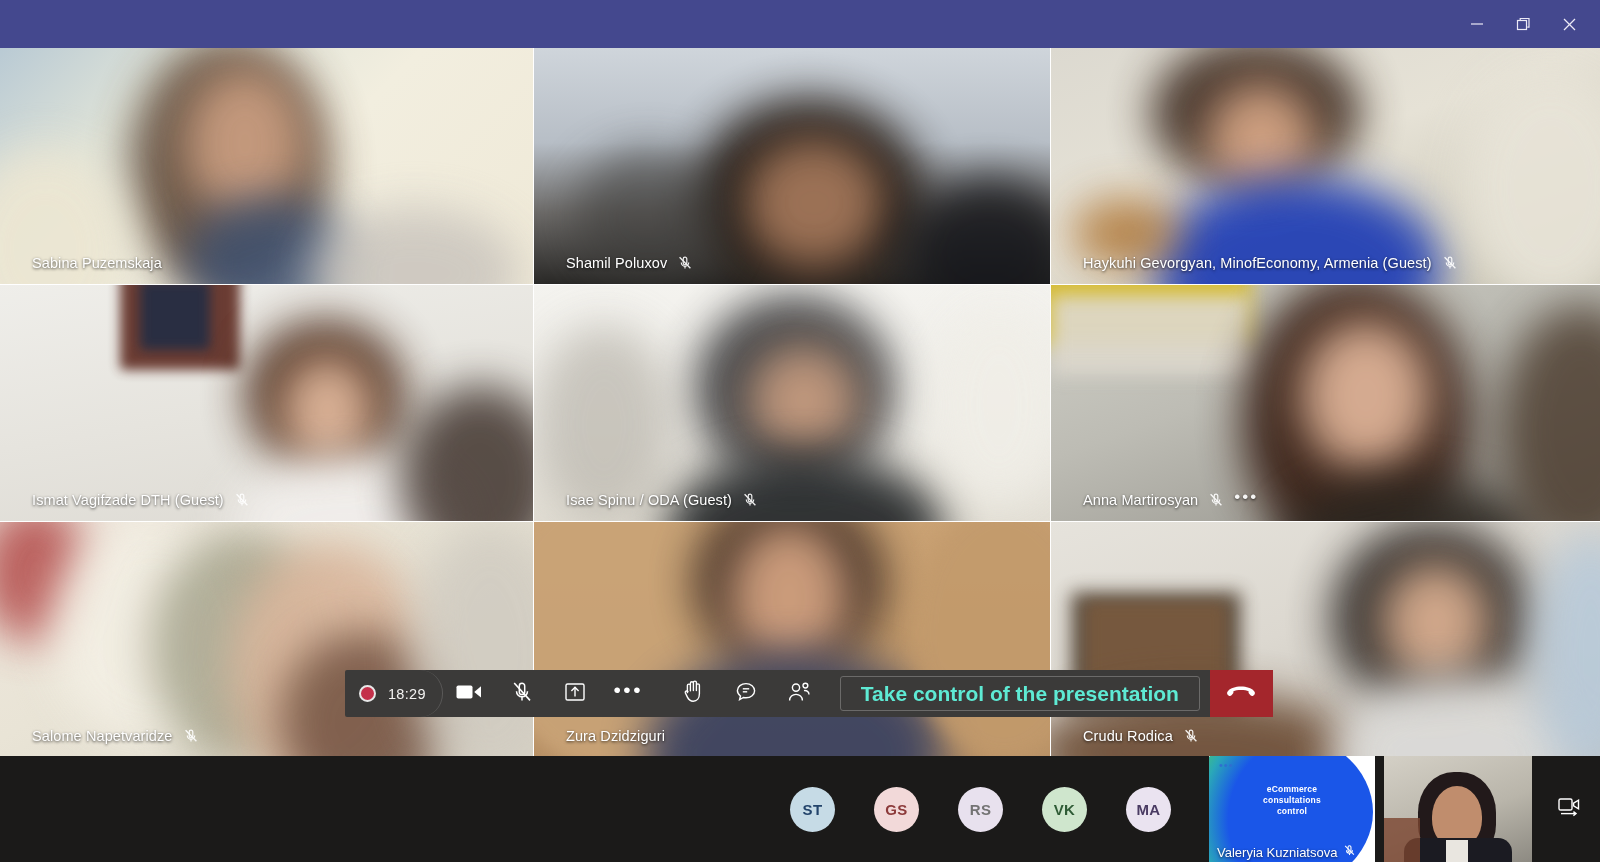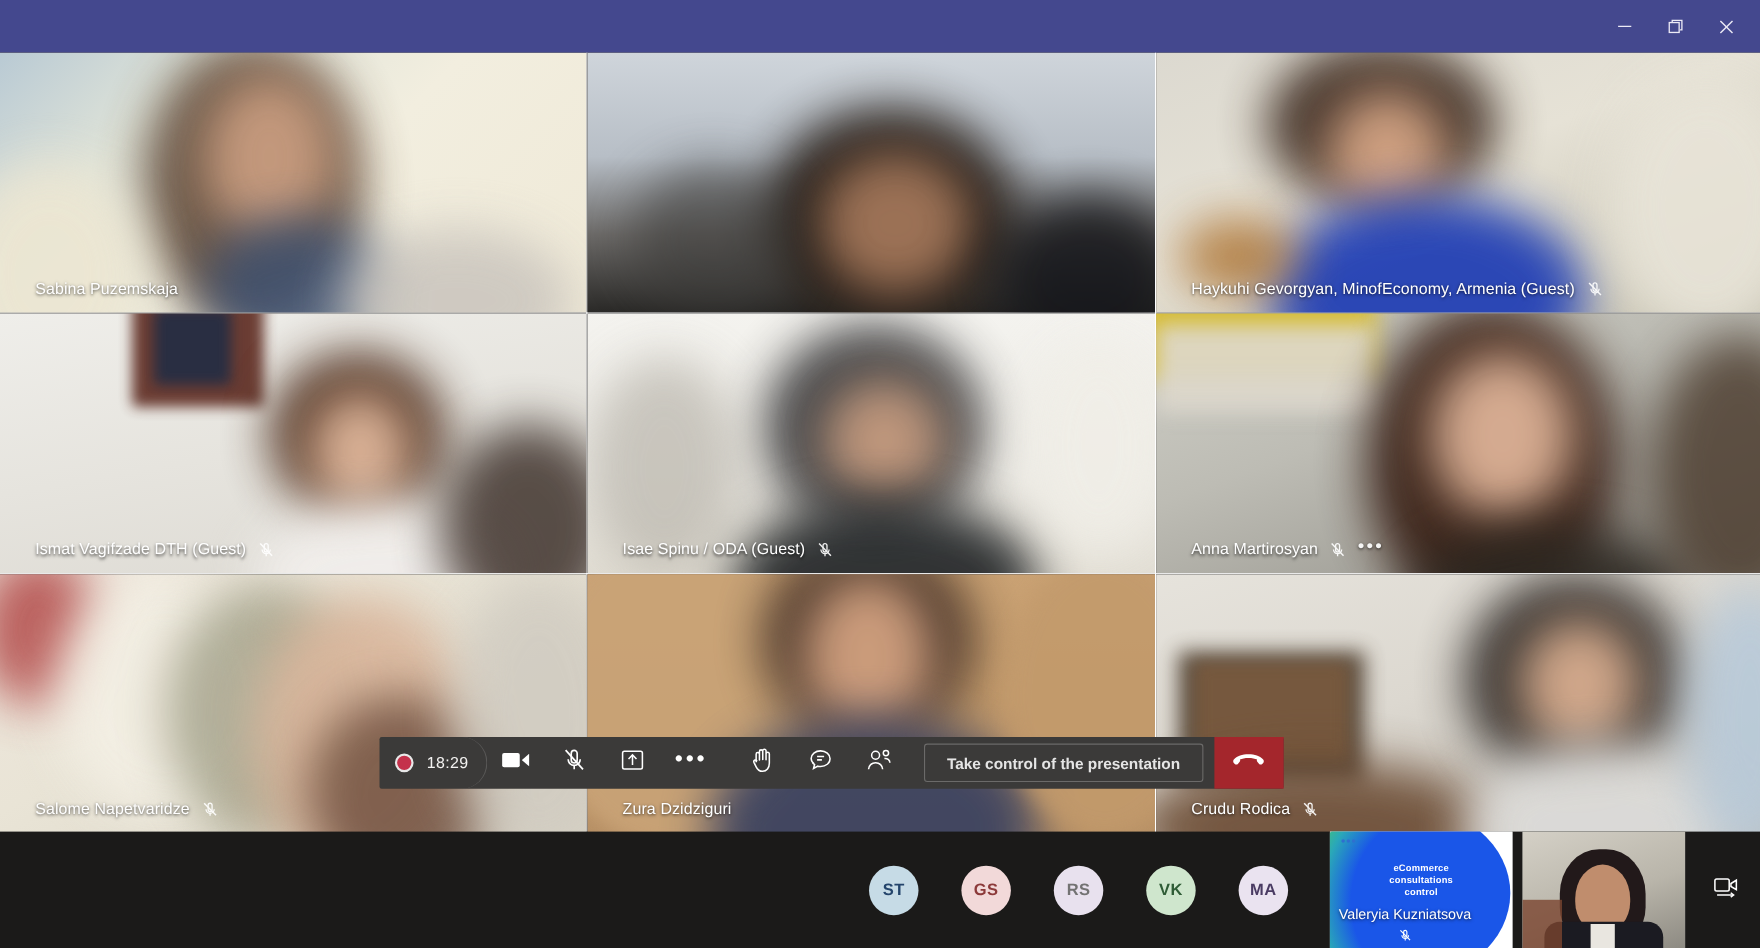--- a/index.html
+++ b/index.html
@@ -82,21 +82,21 @@
     color: #ffffff;
   }
   .cb-dots { font-size: 21px; letter-spacing: 2.5px; line-height: 10px; padding-bottom: 8px; }
   .cb-sep { width: 12px; }
   .cb-take {
     display: flex; align-items: center; justify-content: center;
     margin: 6px 10px 6px 14px;
     padding: 0 20px;
     border: 1px solid #6b6a69;
     border-radius: 3px;
-    font-size: 14px; font-weight: bold; color: #e5e5e5;
+    font-size: 21px; font-weight: bold; color: #5eead4;
     background: #3b3a39;
     white-space: nowrap;
   }
   .cb-hangup {
     width: 63px; display: flex; align-items: center; justify-content: center;
     background: #a4262c;
   }
 
   
   .filmstrip {
@@ -117,21 +117,20 @@
     position: absolute; top: 0; height: 106px; overflow: hidden;
   }
   .strip-slide { left: 1209px; width: 166px; background: #fff; }
   .strip-cam   { left: 1384px; width: 148px; background: #8c8c86; }
   .strip-name {
     position: absolute; left: 8px; bottom: 2px;
     display: flex; align-items: center; gap: 6px;
     color: #fff; font-size: 13px;
     text-shadow: 0 1px 3px rgba(0,0,0,.7);
     white-space: nowrap;
-    flex-direction: column;
   }
   .slide-text {
     position: absolute; left: 0; right: 0; top: 28px;
     text-align: center; color: #ffffff;
     font-size: 8.5px; line-height: 11px; font-weight: bold;
     letter-spacing: .2px;
   }
   .slide-dots {
     position: absolute; left: 10px; top: 6px;
     color: #2f6fd0; font-size: 11px; letter-spacing: 1px; line-height: 6px;
@@ -189,20 +188,31 @@
     </div>
     <div class="gap"></div>
 
     <div class="tile">
       <div class="scene" style="background:linear-gradient(180deg,#cfd5db 0%,#b7bec6 40%,#6c6a68 70%,#2a2927 100%);"></div>
       <div class="blurwrap">
         <div class="b" style="left:180px;top:70px;width:230px;height:200px;background:#221a14;opacity:.95;"></div>
         <div class="b" style="left:230px;top:110px;width:140px;height:130px;background:#a87a5c;opacity:.9;"></div>
         <div class="b" style="left:390px;top:150px;width:170px;height:150px;background:#15161a;opacity:.85;"></div>
         <div class="b" style="left:60px;top:120px;width:150px;height:140px;background:#3b3a38;opacity:.55;"></div>
+      </div>
+      <div class="namebar">
+        <span>Shamil Poluxov</span>
+        <span class="mic">
+          <svg width="16" height="16" viewBox="0 0 16 16" fill="none" stroke="#fff" stroke-width="1.2">
+            <path d="M8 2.2c-1 0-1.8.8-1.8 1.8v4c0 1 .8 1.8 1.8 1.8s1.8-.8 1.8-1.8V4c0-1-.8-1.8-1.8-1.8z"></path>
+            <path d="M4.3 7.6c0 2 1.7 3.7 3.7 3.7s3.7-1.7 3.7-3.7"></path>
+            <line x1="8" y1="11.3" x2="8" y2="13.6"></line>
+            <line x1="2.6" y1="2.2" x2="13.4" y2="13.2" stroke-width="1.3"></line>
+          </svg>
+        </span>
       </div>
     </div>
     <div class="gap"></div>
 
     <div class="tile">
       <div class="scene" style="background:linear-gradient(160deg,#dcd9d0 0%,#e6e2d6 45%,#c3bfae 100%);"></div>
       <div class="blurwrap">
         <div class="b" style="left:120px;top:10px;width:210px;height:150px;background:#3c2a20;opacity:.92;"></div>
         <div class="b" style="left:175px;top:55px;width:110px;height:120px;background:#d3a383;opacity:.95;"></div>
         <div class="b" style="left:120px;top:150px;width:290px;height:180px;background:#2240b5;opacity:.95;"></div>

